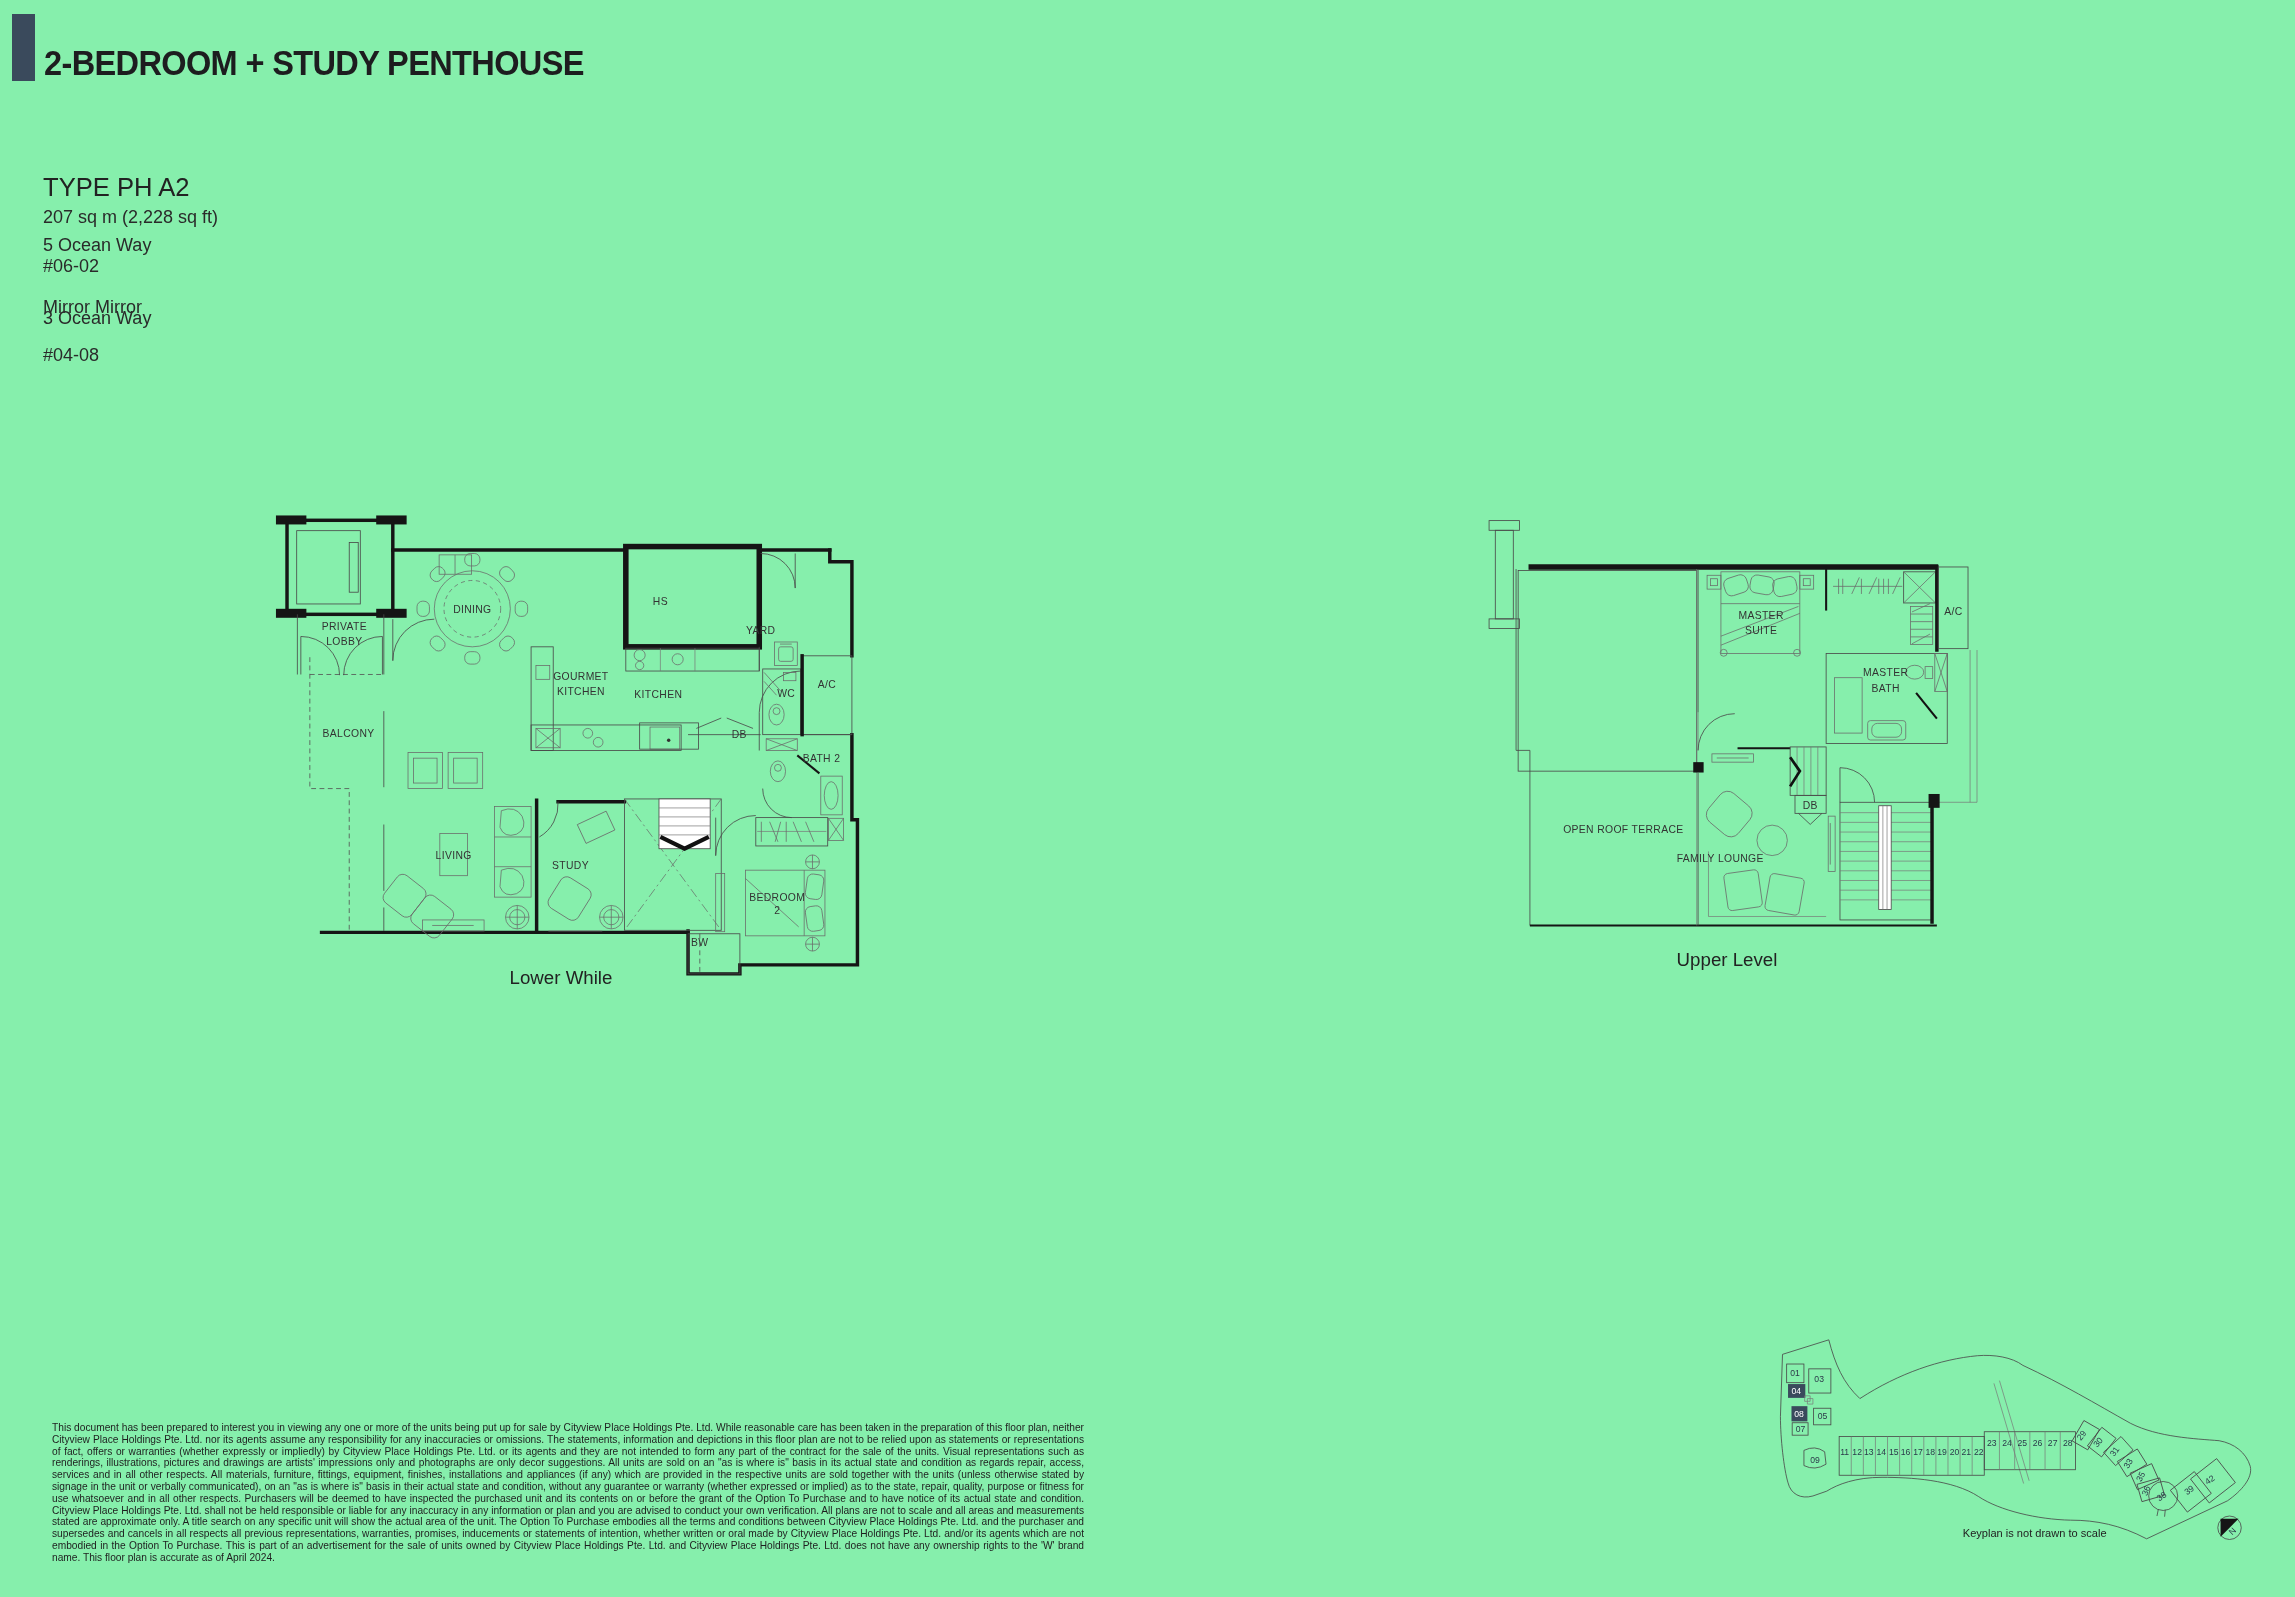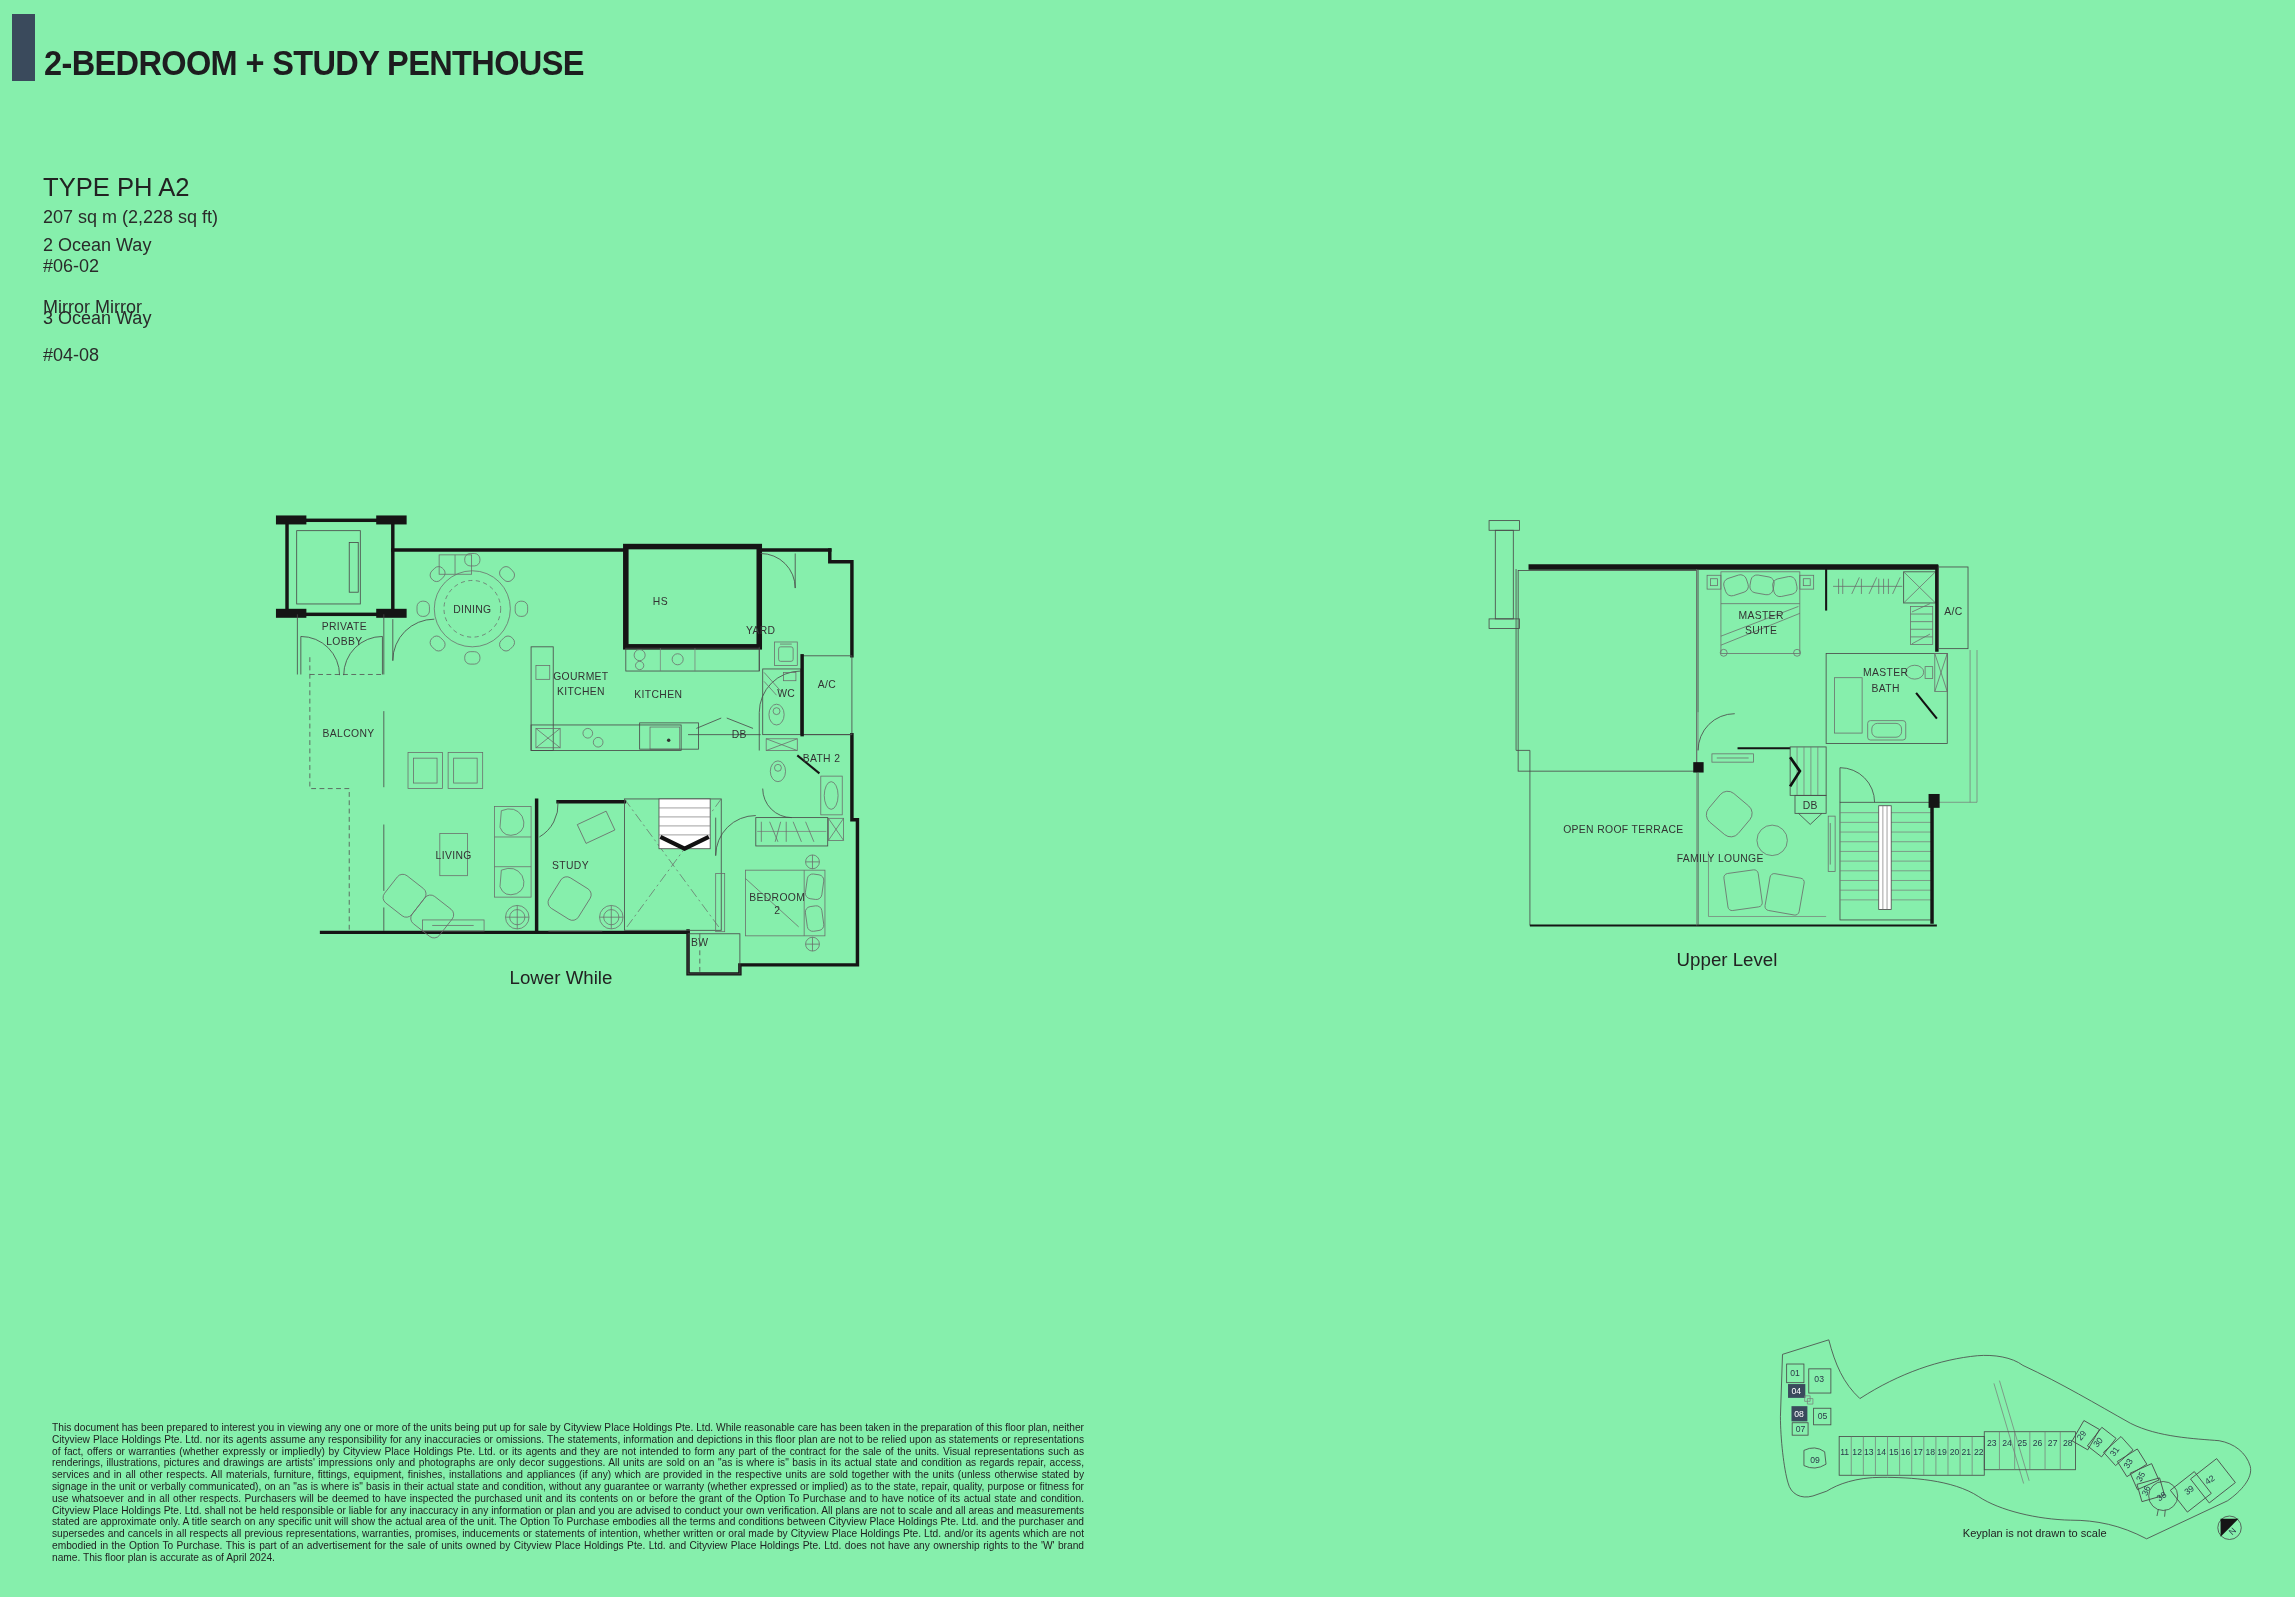--- a/index.html
+++ b/index.html
@@ -40,21 +40,21 @@
 </head>
 <body>
 
 <div id="page">
 
   <div id="accent-bar" class="abs" style="background: rgb(58, 74, 92);"></div>
   <h1 id="page-title" class="abs" style="margin:0;">2-BEDROOM + STUDY PENTHOUSE</h1>
 
   <div id="type-label" class="abs">TYPE PH A2</div>
   <div id="area-line" class="abs info-line">207 sq m (2,228 sq ft)</div>
-  <div id="addr1-line" class="abs info-line">2 Ocean Way</div>
+  <div id="addr1-line" class="abs info-line">5 Ocean Way</div>
   <div id="unitno1-line" class="abs info-line">#06-02</div>
   <div id="mirror-line" class="abs info-line">Mirror Mirror</div>
   <div id="addr2-line" class="abs info-line">3 Ocean Way</div>
   <div id="unitno2-line" class="abs info-line">#04-08</div>
 
   <svg style="left:273px;top:512px;" width="595" height="484" viewBox="0 0 860 700">
 
     <g>
       <rect x="20" y="12" width="153" height="136" class="w" stroke-width="7"></rect>
       <rect x="4" y="5" width="44" height="13" fill="#151515"></rect>

